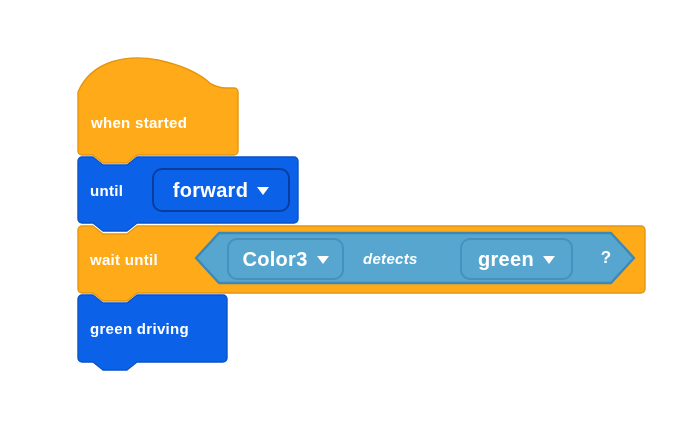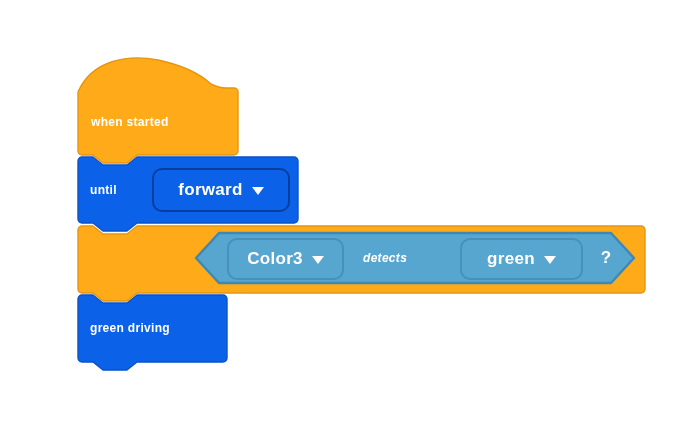--- a/index.html
+++ b/index.html
@@ -22,36 +22,36 @@
     height: 432px;
   }
   .shape-orange { fill: var(--orange); stroke: var(--orange-border); stroke-width: 1.4; stroke-linejoin: round; }
   .shape-blue   { fill: var(--blue);   stroke: var(--blue-border);   stroke-width: 1.4; stroke-linejoin: round; }
   .shape-teal   { fill: var(--teal);   stroke: var(--teal-border);   stroke-width: 2.4; stroke-linejoin: round; }
 
   .blk-label {
     position: absolute;
     transform: translateY(-50%);
     color: var(--text);
-    font-size: 12px;
+    font-size: 15px;
     font-weight: bold;
     letter-spacing: 0.3px;
     white-space: nowrap;
     user-select: none;
   }
   .dd-field {
     position: absolute;
     box-sizing: border-box;
     display: flex;
     align-items: center;
     justify-content: center;
     gap: 9px;
     border-radius: 10px;
     color: var(--text);
-    font-size: 17px;
+    font-size: 20px;
     font-weight: bold;
     letter-spacing: 0.3px;
     white-space: nowrap;
     cursor: pointer;
   }
   .dd-blue {
     background: var(--blue);
     border: 2px solid var(--blue-field-border);
   }
   .dd-teal {
@@ -94,26 +94,27 @@
   </svg>
 
   <div class="blk-label" style="left:91px; top:122px;">when started</div>
 
   <div class="blk-label" style="left:90px; top:190px;">until</div>
   <div class="dd-field dd-blue" style="left:152px; top:168px; width:138px; height:44px;">
     <span>forward</span>
     <span class="dd-arrow"></span>
   </div>
 
+  <div class="blk-label" style="left:90px; top:259px;">wait until</div>
   <div class="dd-field dd-teal" style="left:227px; top:238px; width:117px; height:42px;">
     <span>Color3</span>
     <span class="dd-arrow"></span>
   </div>
   <div class="blk-label" style="left:363px; top:258px;font-style:italic;">detects</div>
-  <div class="dd-field dd-teal" style="left:460px; top:238px; width:123px; height:42px;">
+  <div class="dd-field dd-teal" style="left:460px; top:238px; width:113px; height:42px;">
     <span>green</span>
     <span class="dd-arrow"></span>
   </div>
   <div class="q-mark" style="left:594px; top:258px;">?</div>
 
   <div class="blk-label" style="left:90px; top:328px;">green driving</div>
 
 </div>
 
 </body></html>

